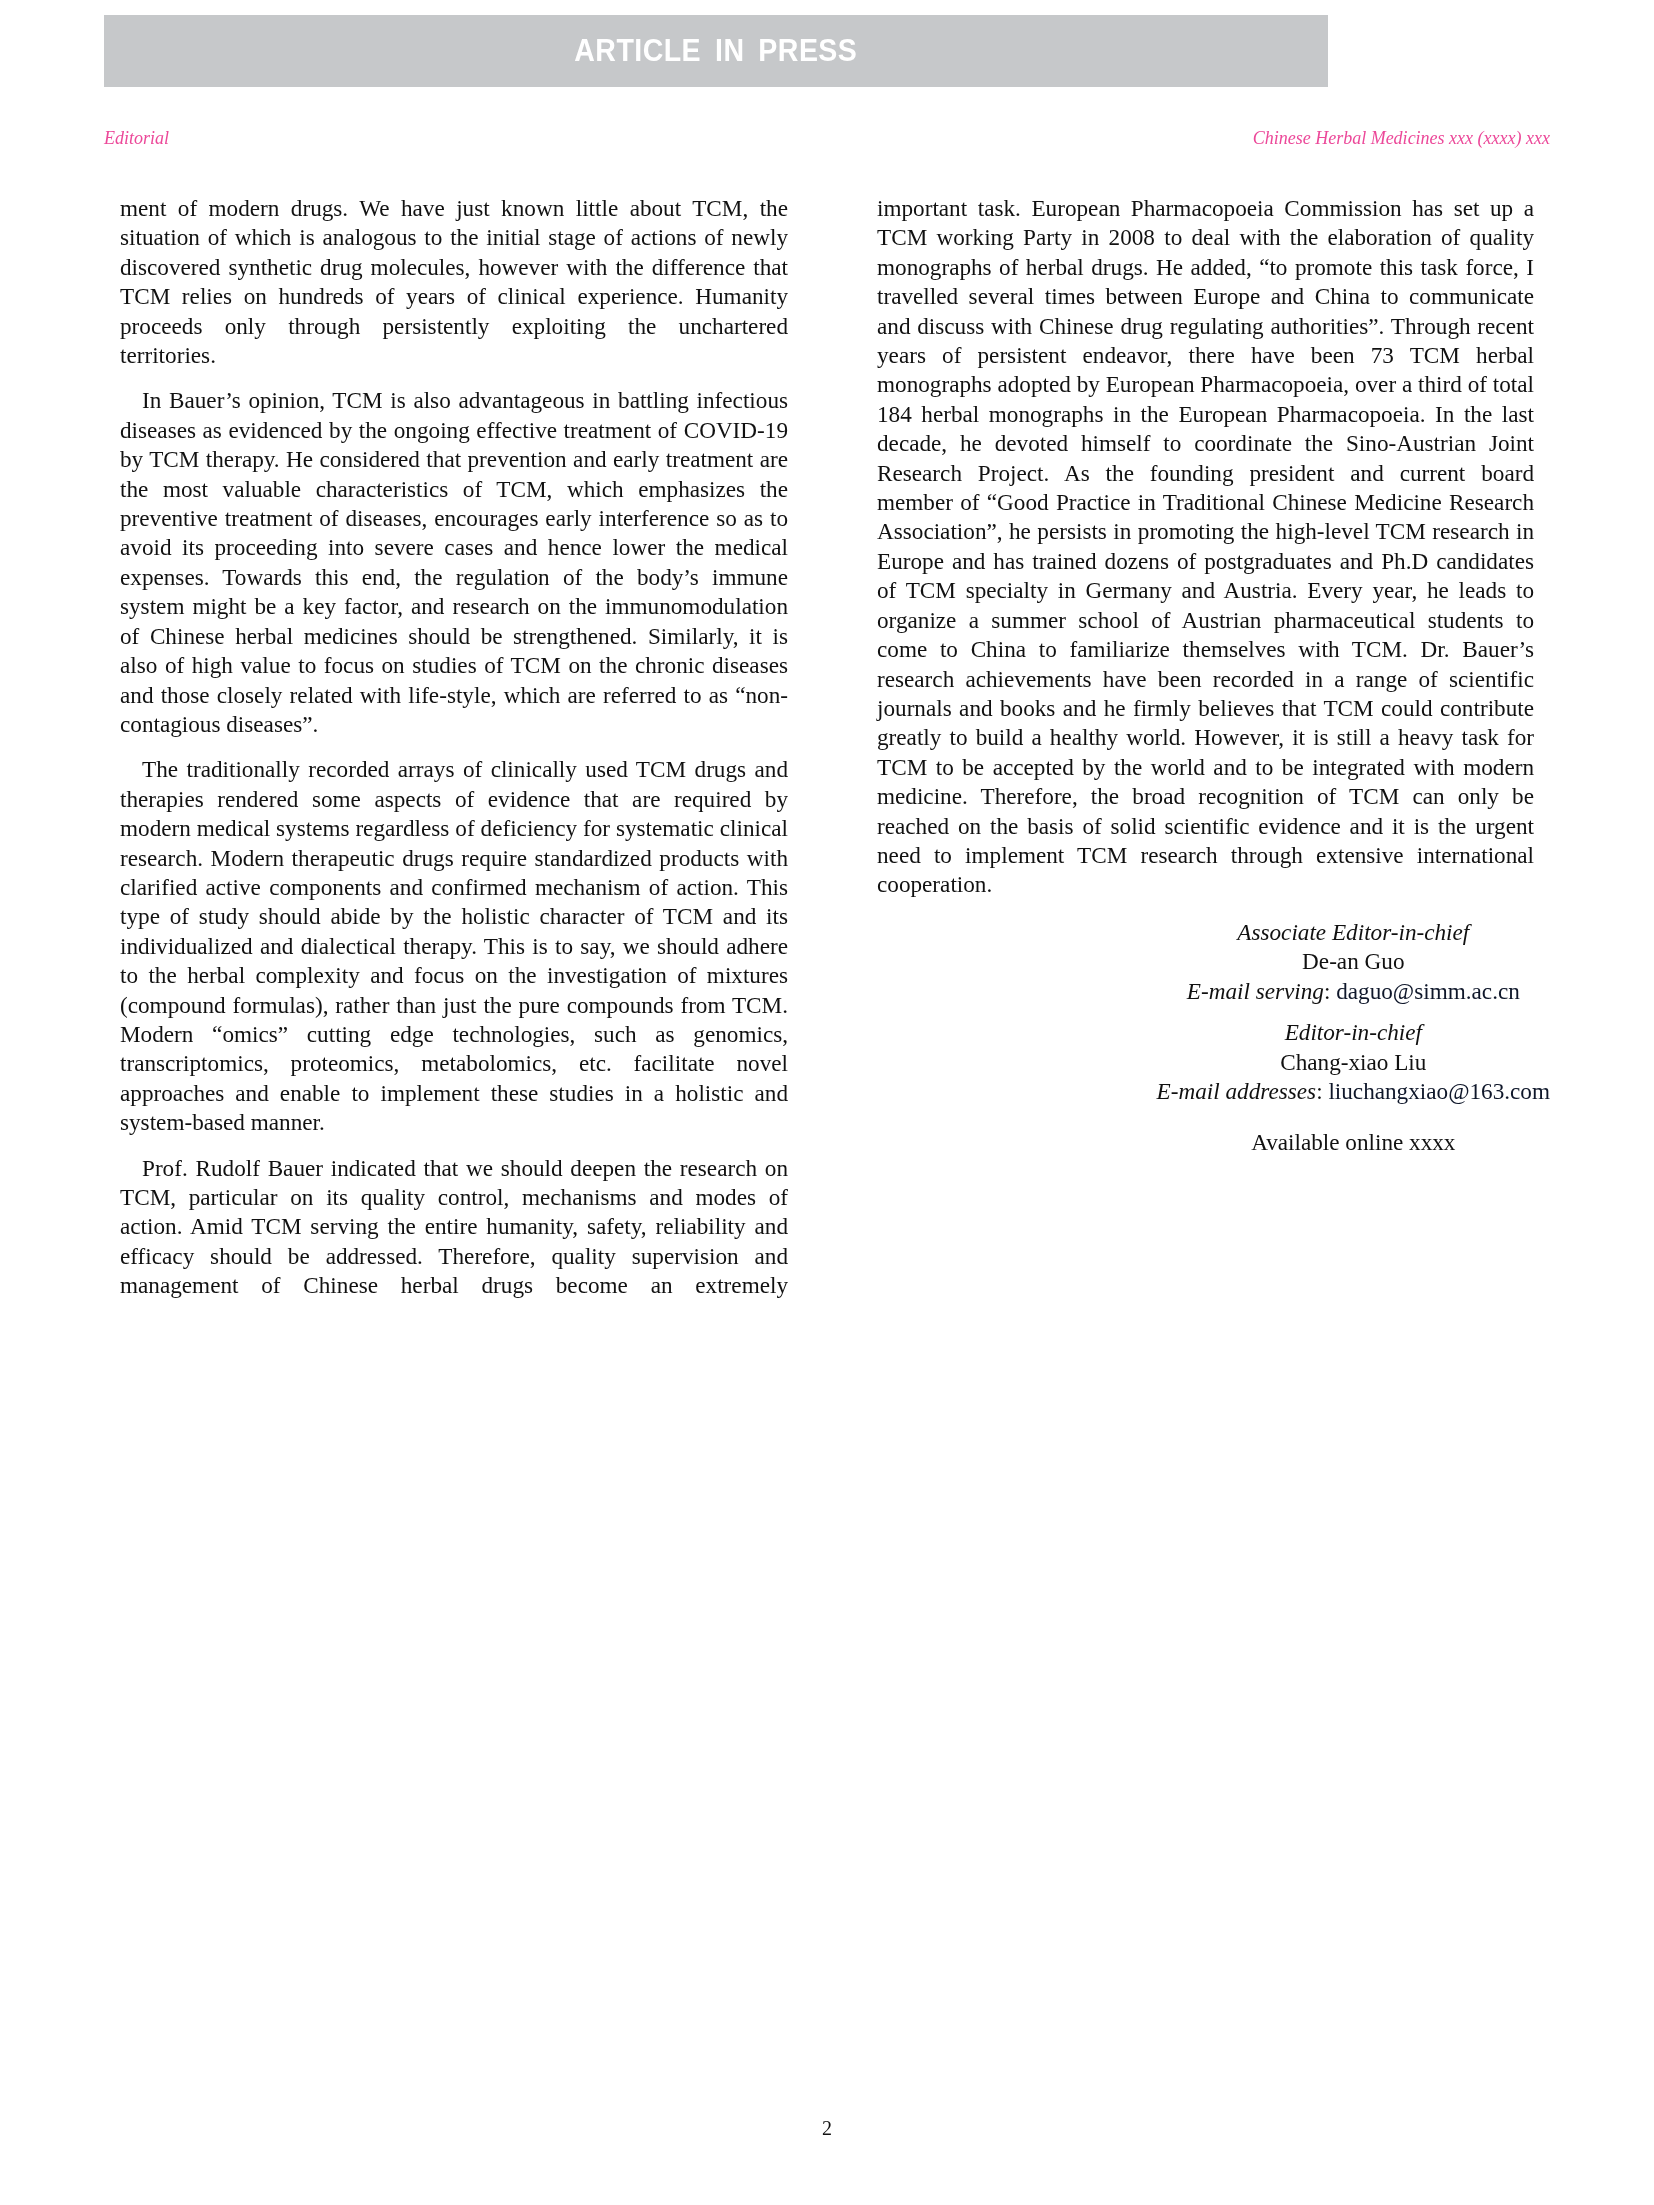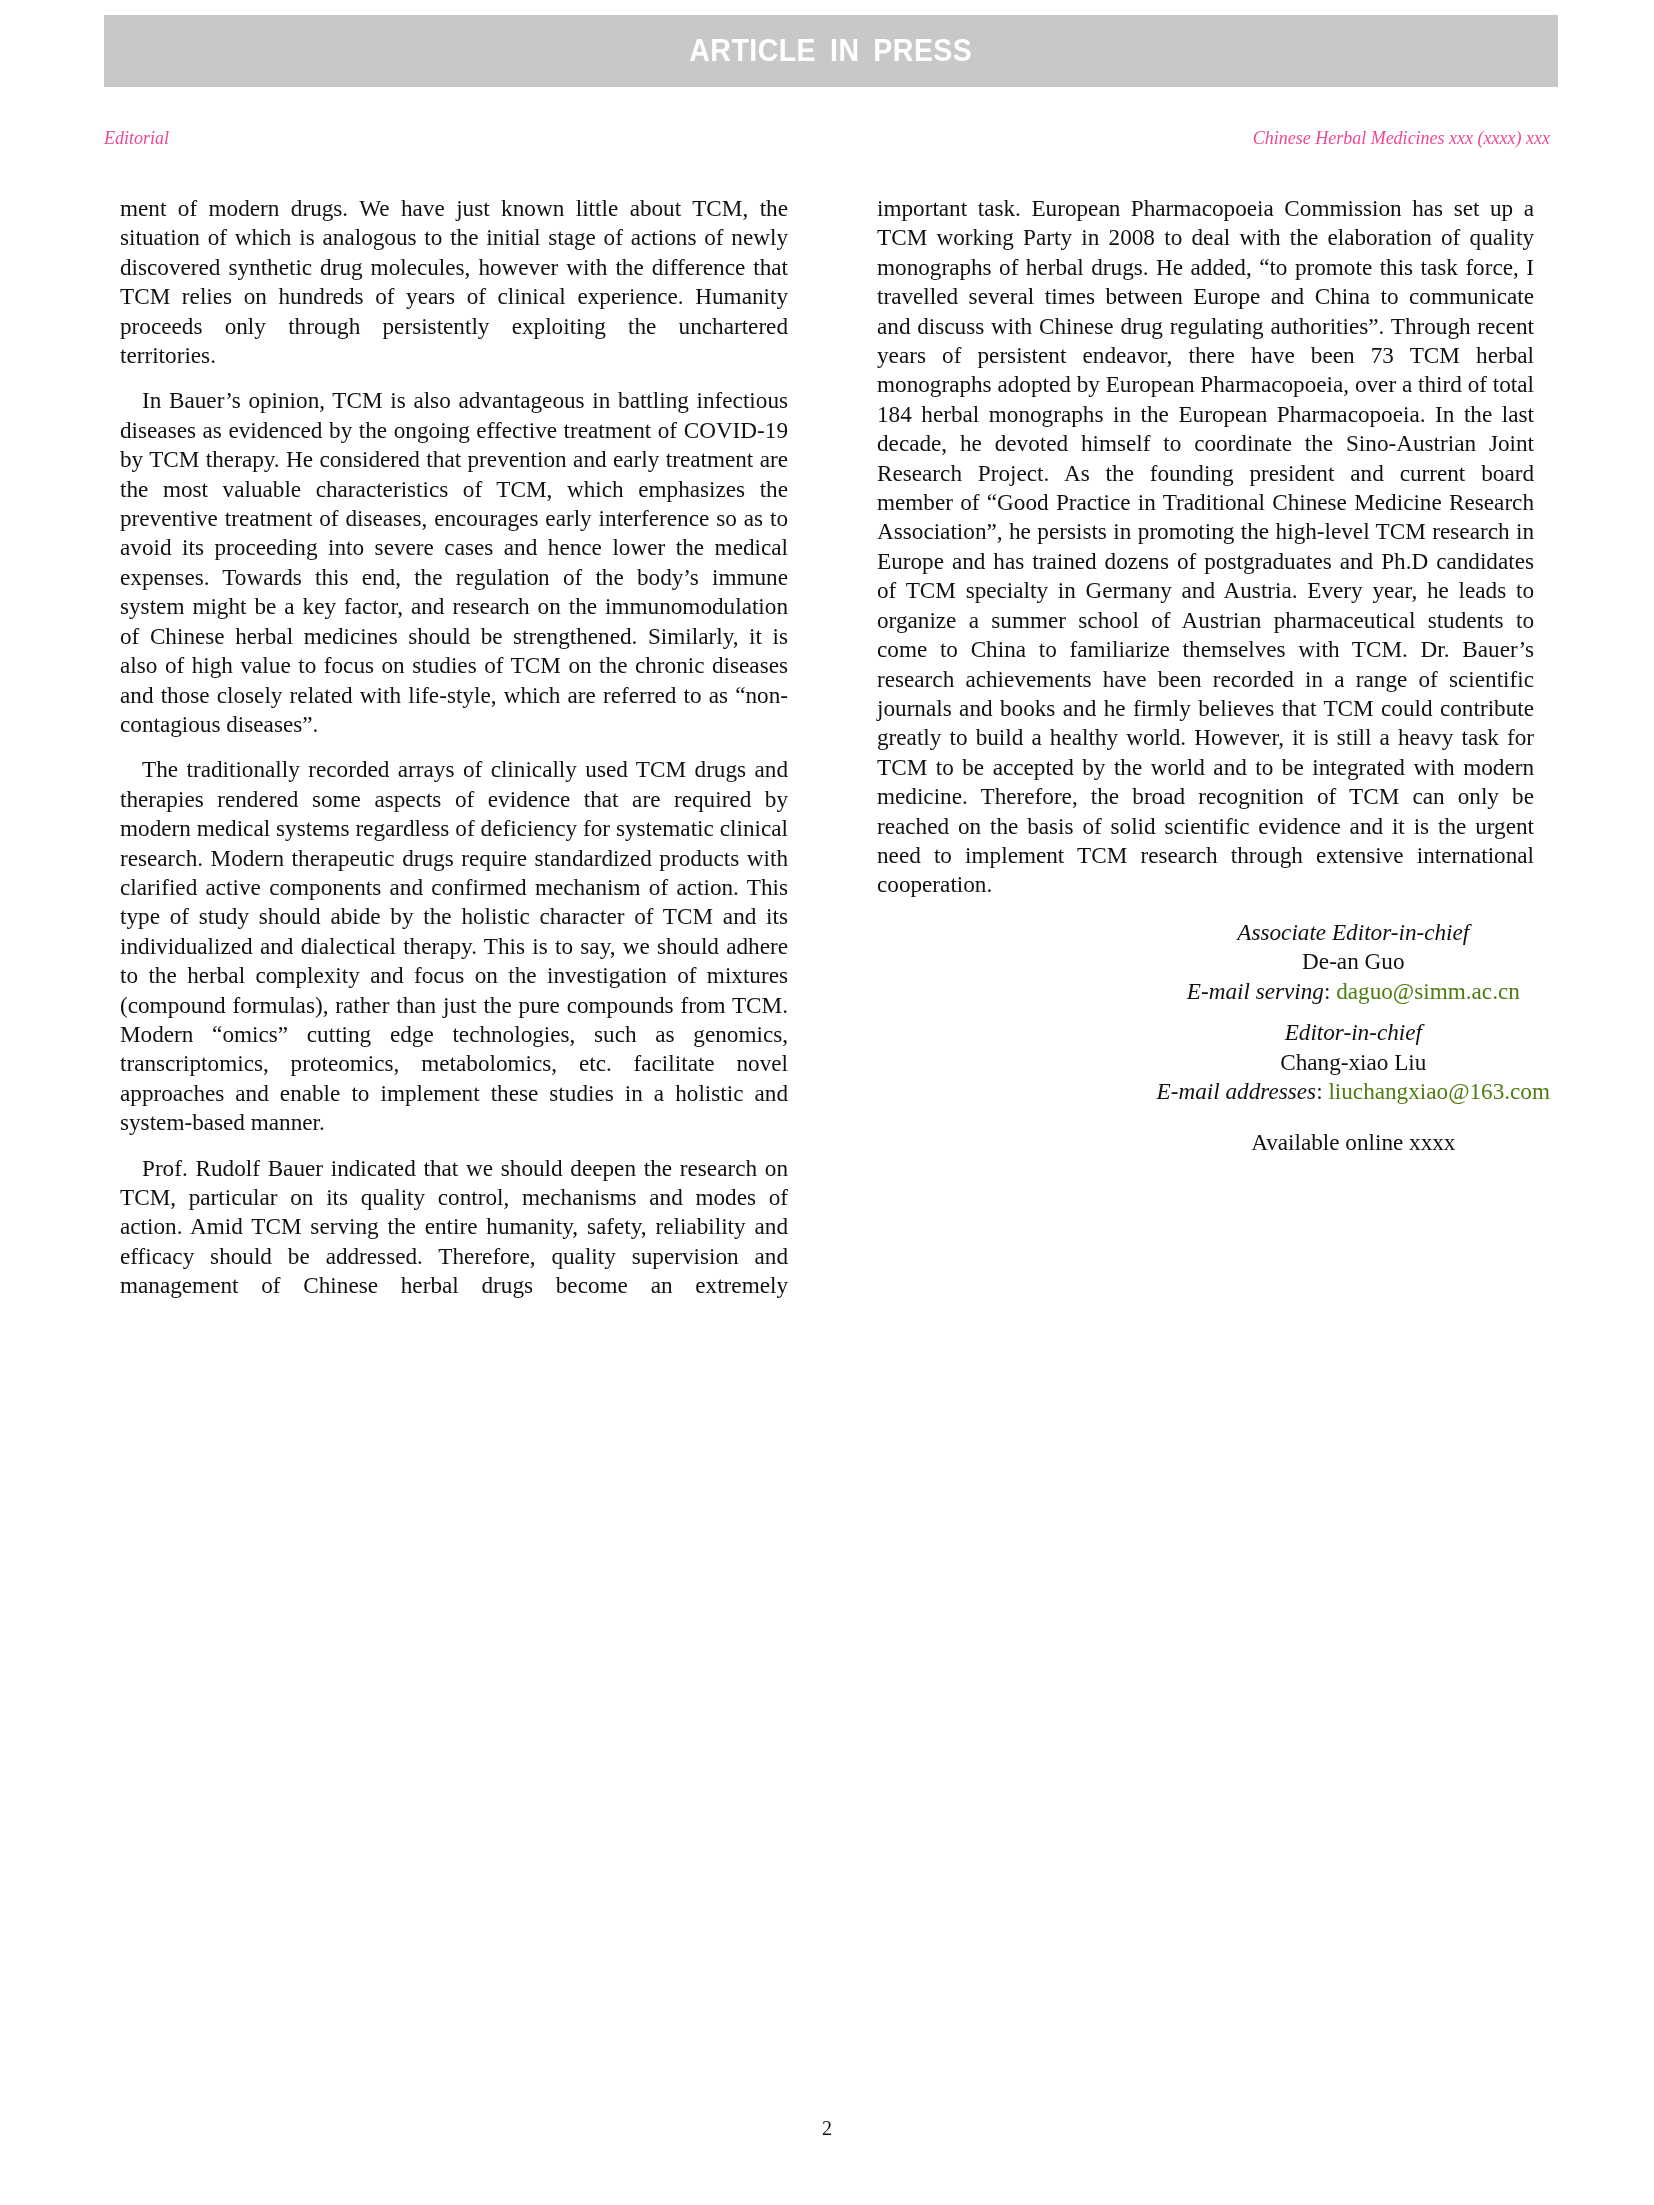--- a/index.html
+++ b/index.html
@@ -2,21 +2,21 @@
 <html><head>
 <meta charset="utf-8">
 <style>
   html, body { margin: 0; padding: 0; background: #ffffff; }
   body {
     width: 1654px; height: 2205px; position: relative; overflow: hidden;
     font-family: "Liberation Serif", "DejaVu Serif", serif;
     color: #111111;
   }
   .press-band {
-    position: absolute; left: 104px; top: 15px; width: 1454px; height: 72px;
+    position: absolute; left: 104px; top: 15px; width: 1224px; height: 72px;
     background: #c6c8ca;
     display: flex; align-items: center; justify-content: center;
   }
   .press-band span {
     font-family: "Liberation Sans", "DejaVu Sans", sans-serif;
     font-weight: bold; font-size: 31px; color: #ffffff; letter-spacing: 0.5px;
     word-spacing: 6px; transform: scaleX(0.92);
   }
   .running-head {
     position: absolute; top: 128px; left: 104px; width: 1446px;
@@ -30,21 +30,21 @@
   .col-left { left: 104px; width: 700px; }
   .col-right { left: 861px; width: 689px; }
   .col p { margin: 16px; text-indent: 0; }
   .col p.indent { text-indent: 22px; }
   .sig {
     position: absolute; right: 104px; top: 918px; text-align: center;
     font-size: 23.2px; line-height: 29.4px;
   }
   .sig .role { font-style: italic; }
   .sig .label { font-style: italic; }
-  .sig a { color: #4d7c0f; text-decoration: none; }
+  .sig a { color: #0f172a; text-decoration: none; }
   .sig .gap { height: 12px; }
   .sig .gap2 { height: 22px; }
   .page-num {
     position: absolute; top: 2117px; left: 0; width: 1654px; text-align: center;
     font-size: 20px;
   }
 </style>
 </head>
 <body>
 

